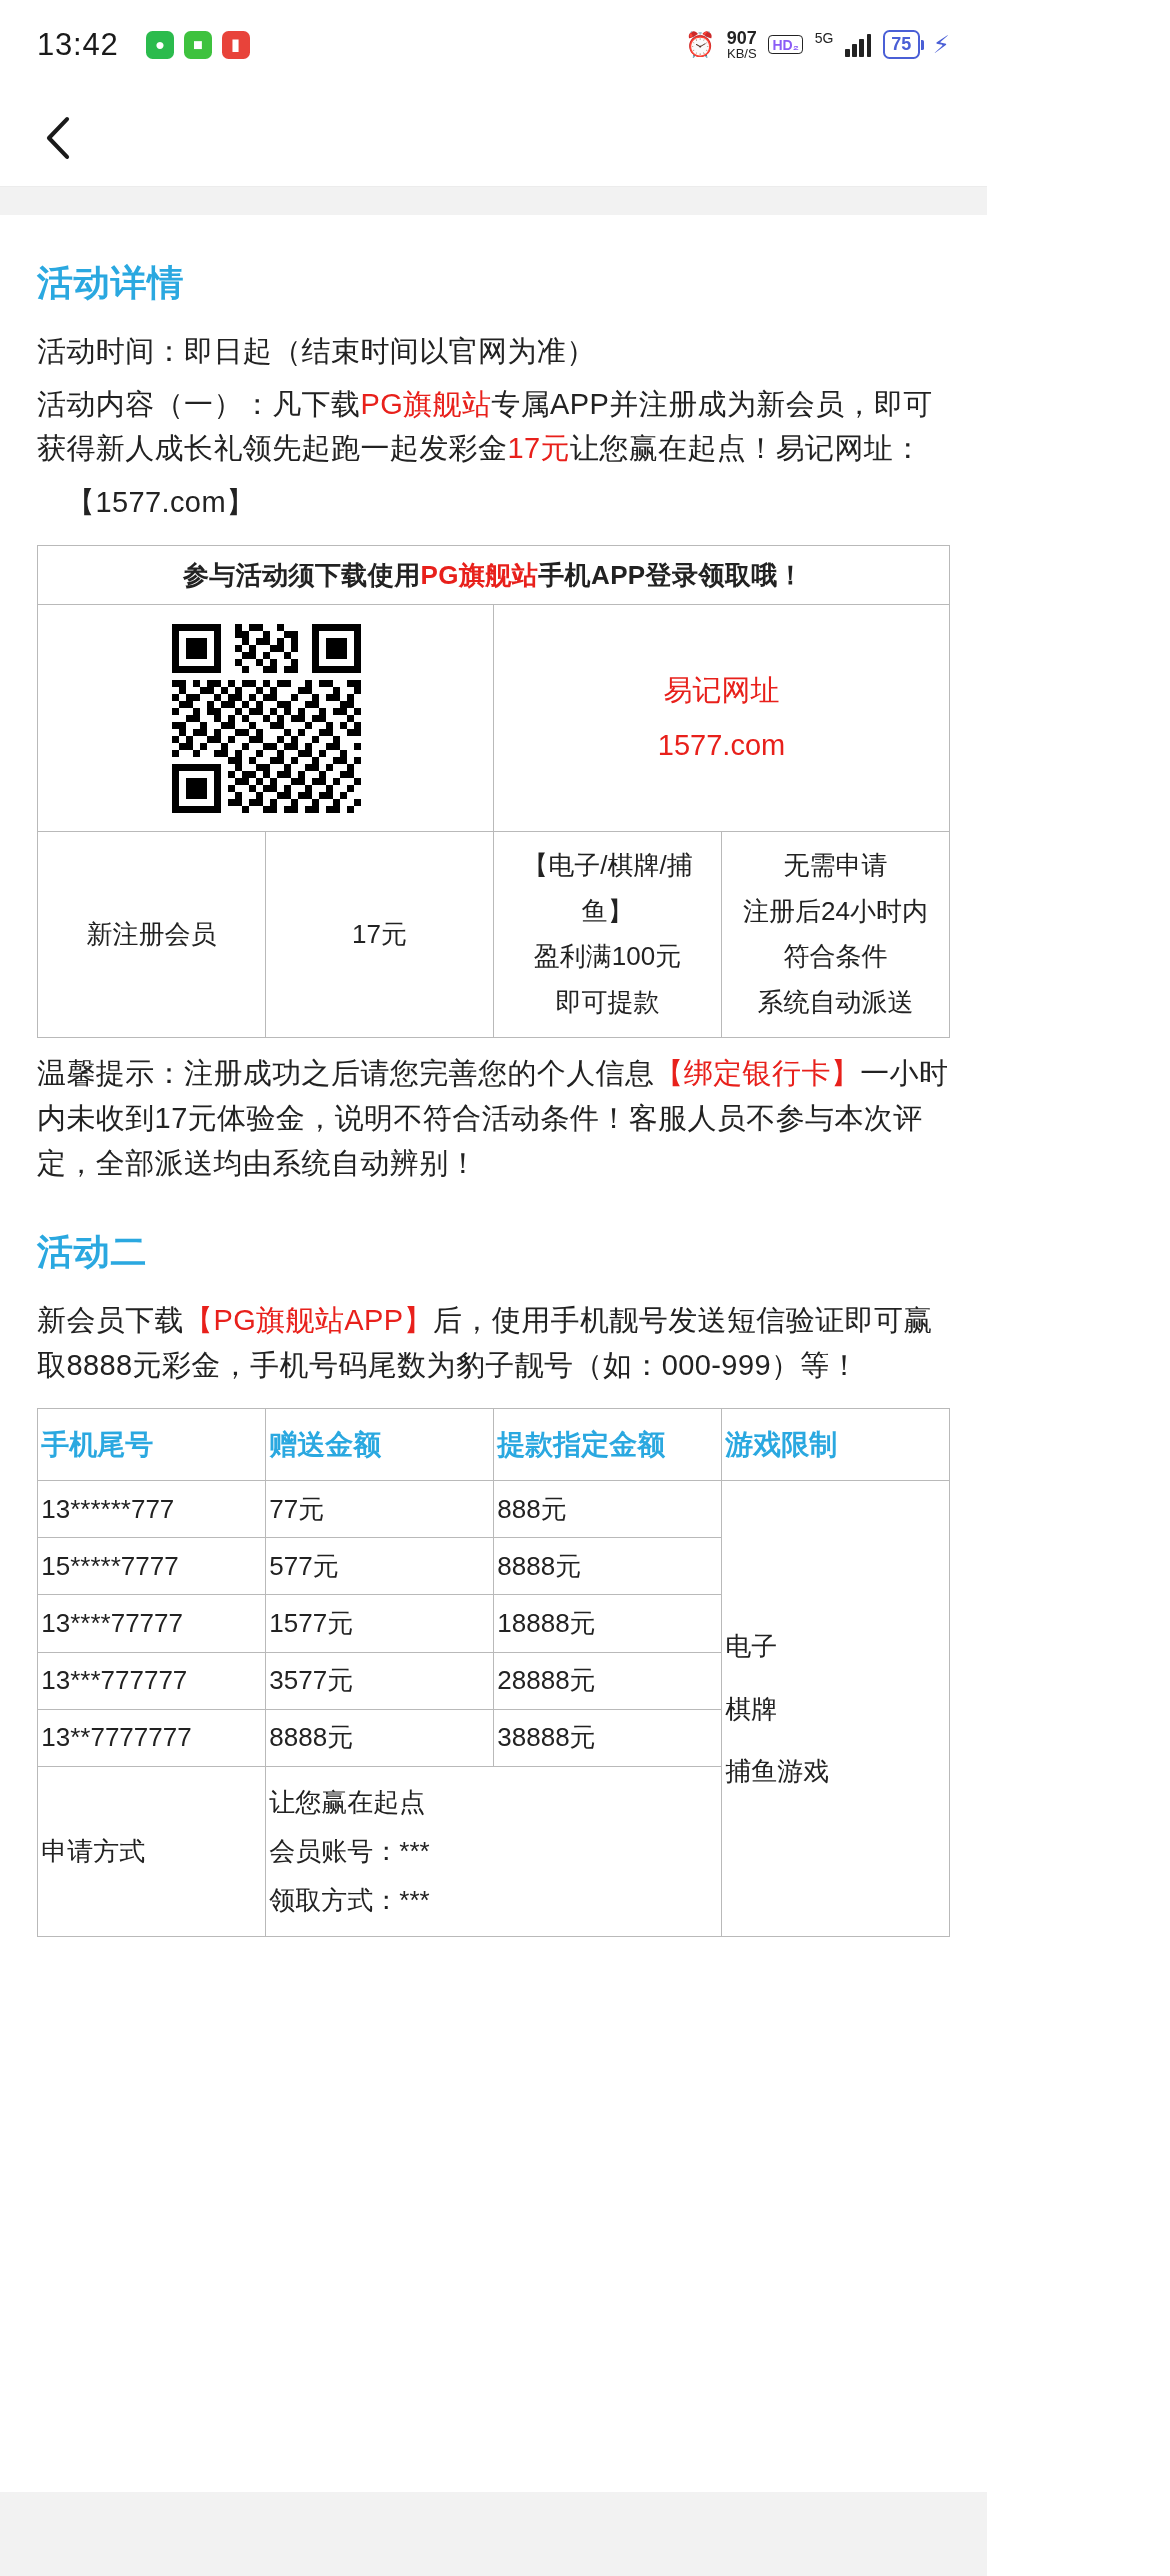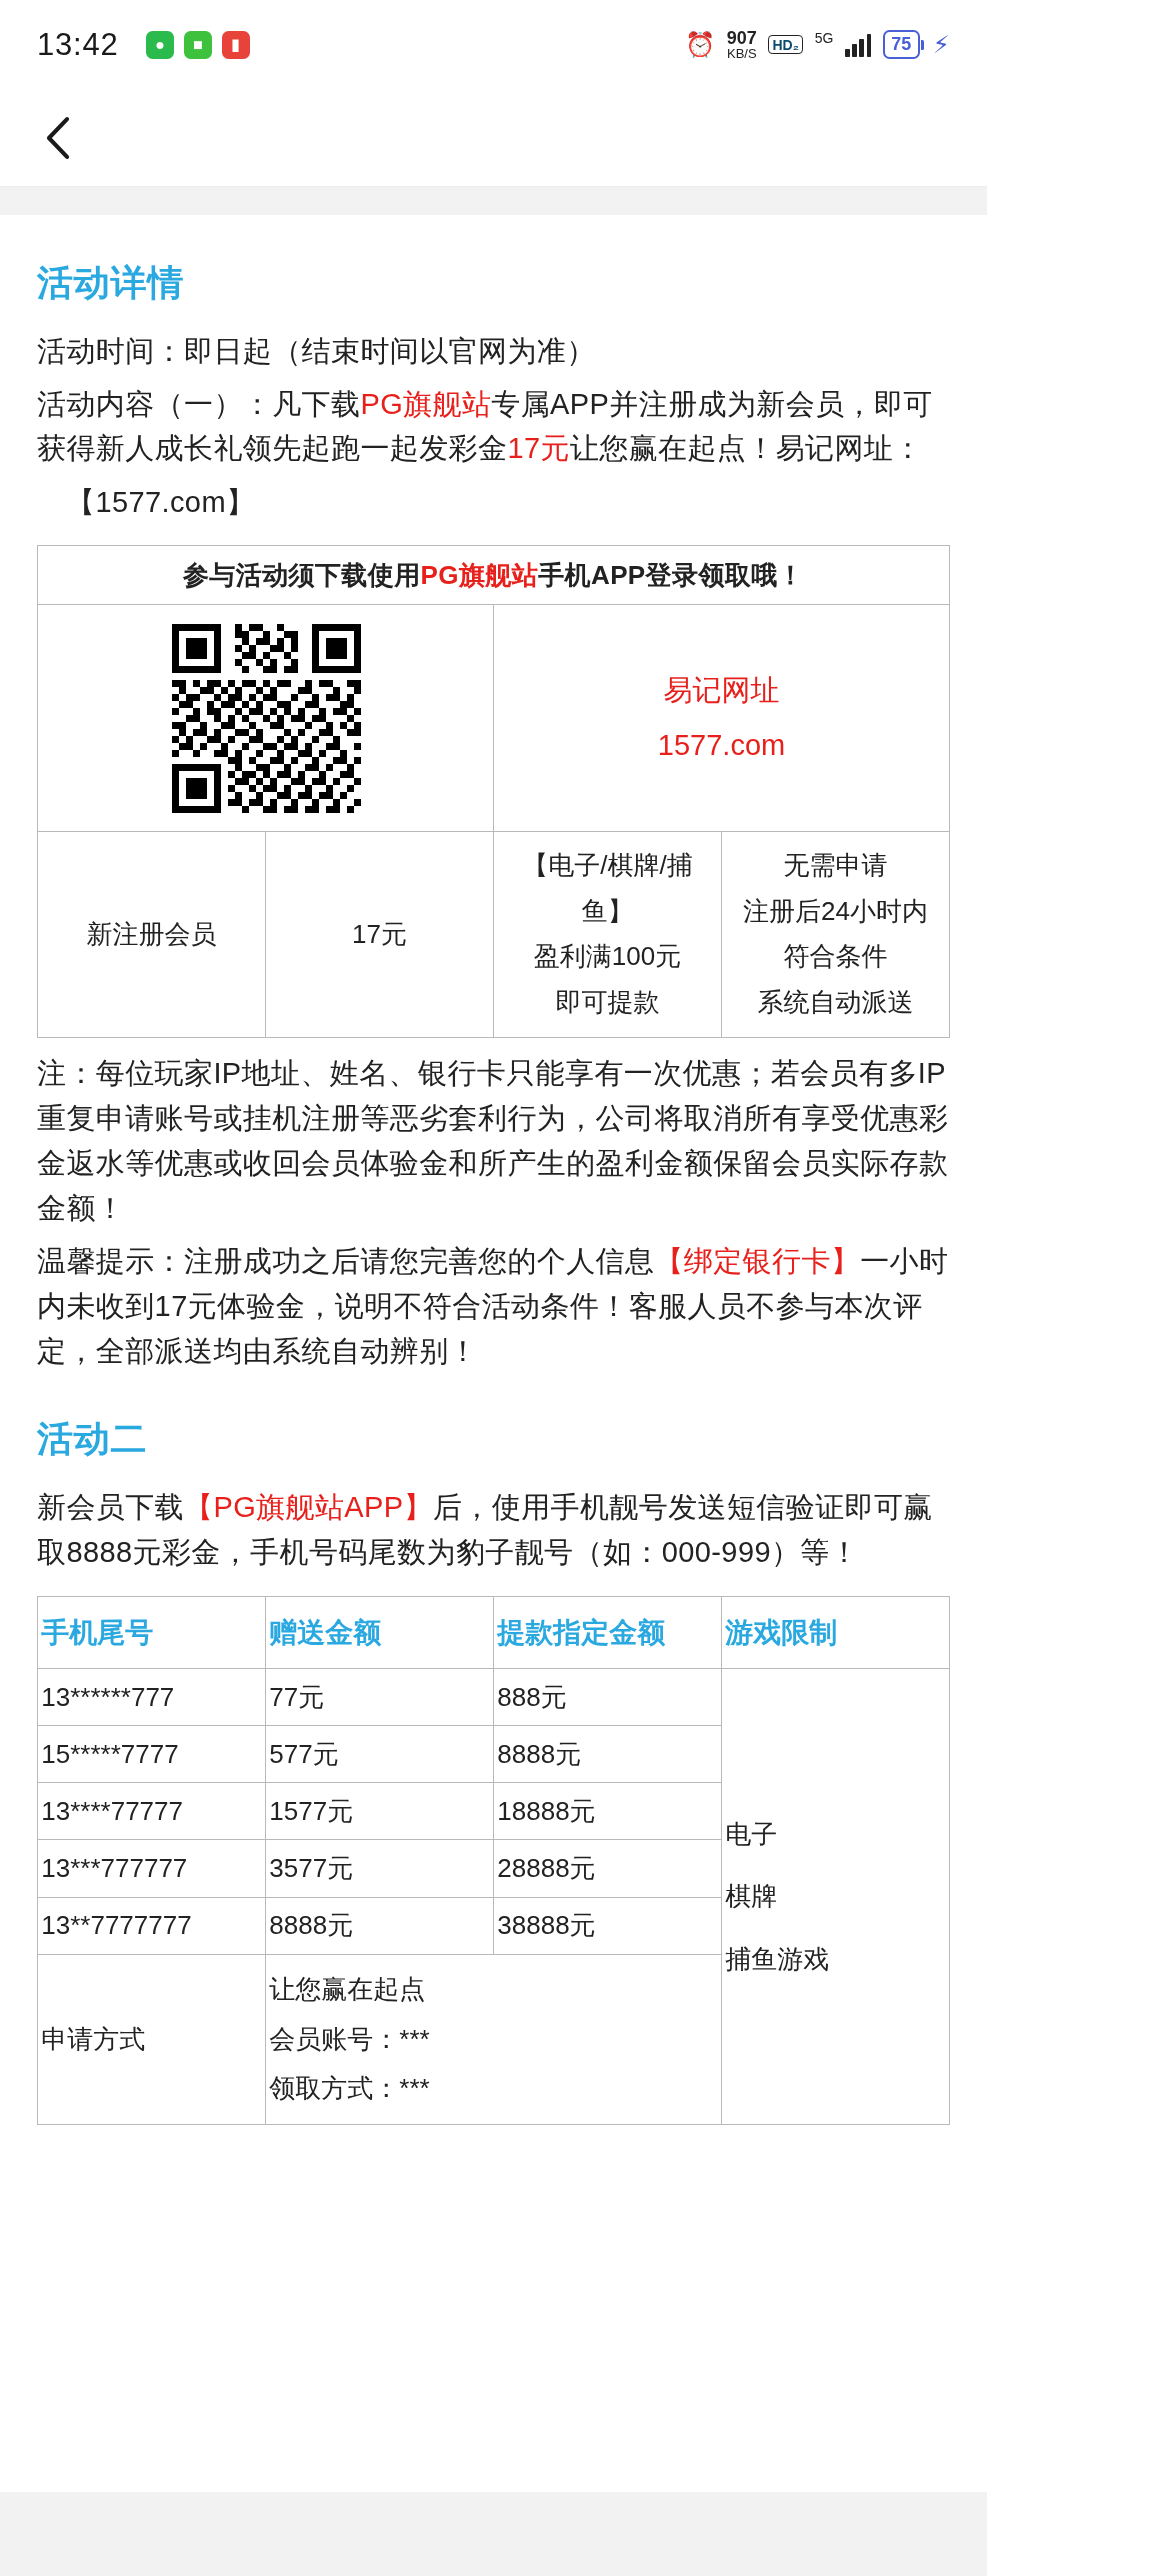--- a/index.html
+++ b/index.html
@@ -34,21 +34,21 @@
   }
   .ic-wechat{background:#2bbb4d;}
   .ic-green{background:#3ec23e;}
   .ic-red{background:#e8433a;}
   .sb-right{margin-left:auto;display:flex;align-items:center;gap:11.4px;}
   .sb-alarm{font-size:24.4px;color:#222;}
   .sb-kb{display:flex;flex-direction:column;align-items:center;line-height:1;}
   .sb-kb b{font-size:18px;font-weight:700;color:#222;}
   .sb-kb span{font-size:13px;color:#222;}
   .sb-tag{
-    font-size:14px;color:#0c4a6e;border:1.6px solid #222;border-radius:4.1px;
+    font-size:14px;color:#8b5cf6;border:1.6px solid #222;border-radius:4.1px;
     padding:1.6px 3.3px;font-weight:700;line-height:1;
   }
   .sb-5g{font-size:14px;color:#222;position:relative;top:-6.5px;}
   .bars{display:flex;align-items:flex-end;gap:2.4px;height:24.4px;}
   .bars i{display:block;width:4.9px;background:#222;border-radius:0.8px;}
   .bars i:nth-child(1){height:8.1px;}
   .bars i:nth-child(2){height:13px;}
   .bars i:nth-child(3){height:18px;}
   .bars i:nth-child(4){height:23px;}
   .batt{
@@ -399,21 +399,20 @@
         <td class="cell-lines">
           <div>无需申请</div>
           <div>注册后24小时内</div>
           <div>符合条件</div>
           <div>系统自动派送</div>
         </td>
       </tr>
     </tbody>
       </table>
 
-    <p class="para">注：每位玩家IP地址、姓名、银行卡只能享有一次优惠；若会员有多IP重复申请账号或挂机注册等恶劣套利行为，公司将取消所有享受优惠彩金返水等优惠或收回会员体验金和所产生的盈利金额保留会员实际存款金额！</p>
 
     <p class="para">
       <span>温馨提示：注册成功之后请您完善您的个人信息</span><span class="red">【绑定银行卡】</span><span>一小时内未收到17元体验金，说明不符合活动条件！客服人员不参与本次评定，全部派送均由系统自动辨别！</span>
     </p>
 
     <h2 class="sec2">活动二</h2>
 
     <p class="para">
       <span>新会员下载</span><span class="red">【PG旗舰站APP】</span><span>后，使用手机靓号发送短信验证即可赢取8888元彩金，手机号码尾数为豹子靓号（如：000-999）等！</span>
     </p>

